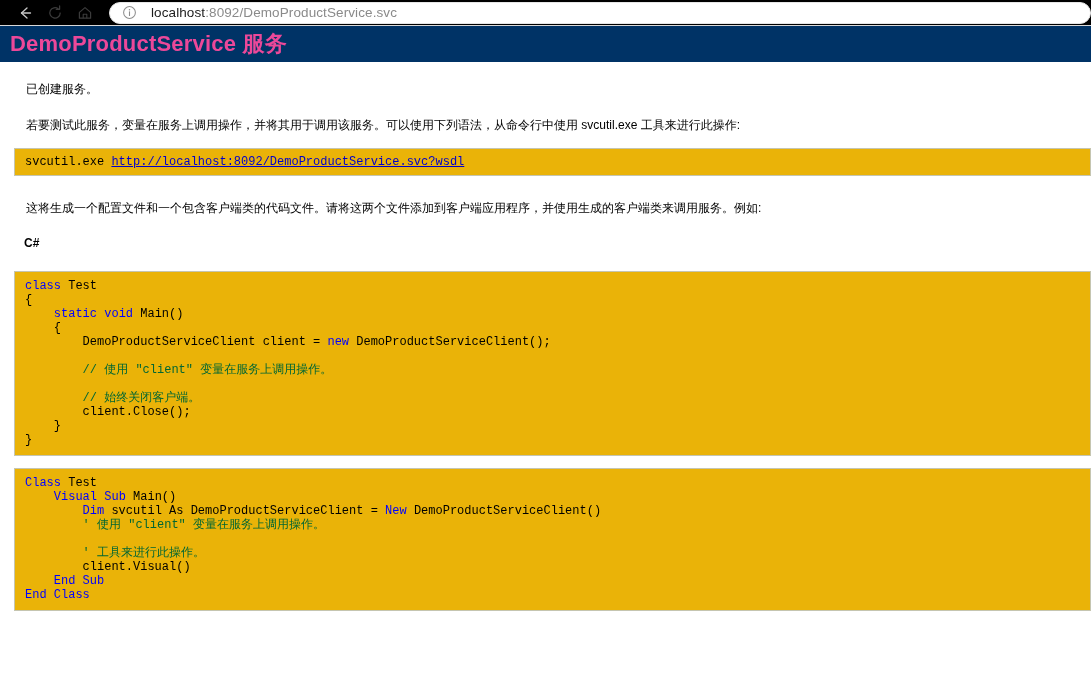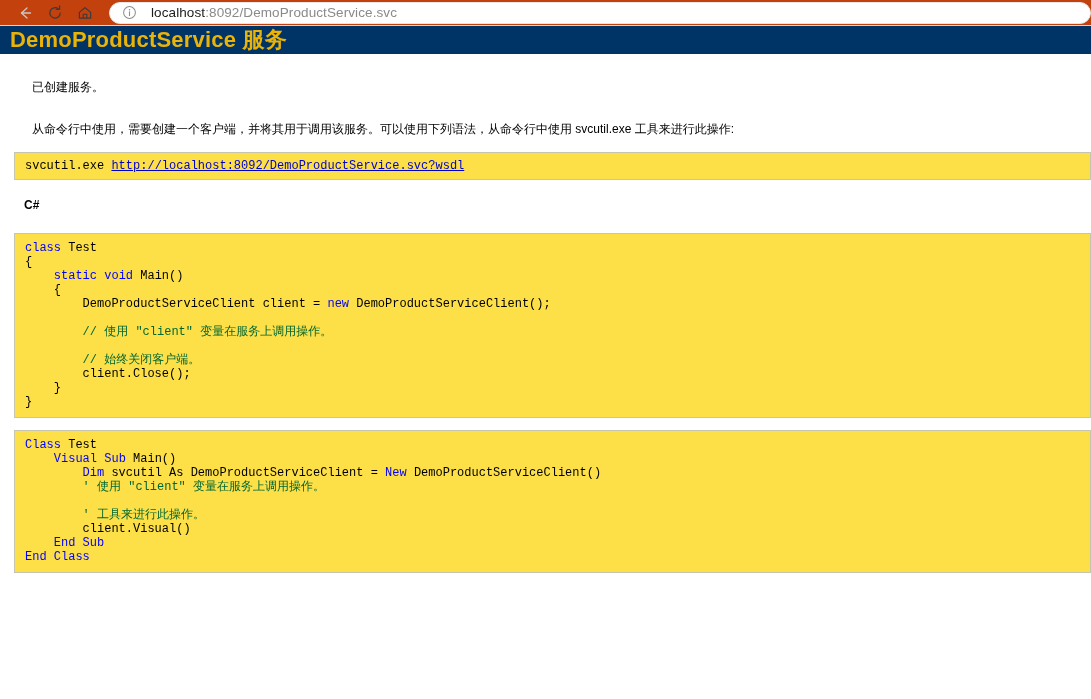--- a/index.html
+++ b/index.html
@@ -11,21 +11,21 @@
     width: 1091px;
     height: 699px;
     overflow: hidden;
     font-family: "Liberation Sans", sans-serif;
     color: #000000;
   }
 
   
   .browser-bar {
     height: 25px;
-    background: #c2410c;
+    background: #000000;
     display: flex;
     align-items: center;
     padding: 0 0 0 10px;
     box-sizing: border-box;
     position: relative;
   }
   .nav-btn {
     width: 30px;
     height: 22px;
     display: flex;
@@ -60,61 +60,61 @@
   .url-host { color: #1b1b1b; }
   .chrome-sep {
     height: 1px;
     background: #d9d9d9;
     width: 100%;
   }
 
   
   .svc-header {
     background: #003366;
-    color: #eab308;
-    height: 28px;
+    color: #ec4899;
+    height: 36px;
     display: flex;
     align-items: center;
     padding-left: 10px;
     box-sizing: border-box;
   }
   .svc-header h1 {
     margin: 0;
     font-size: 22px;
     font-weight: bold;
     letter-spacing: 0.2px;
     line-height: 1;
   }
 
   
   .content {
     padding: 0;
   }
   .para {
     font-size: 12px;
     line-height: 16px;
-    margin: 8px;
+    margin: 2px;
     padding: 0 10px 0 24px;
     color: #000;
   }
   .p-created { padding-top: 17px; }
   .p-test { padding-top: 18px; }
   .p-singlewsdl-intro { padding-top: 21px; }
   .p-generate { padding-top: 22px; }
 
   .lang-head {
     font-size: 12px;
     font-weight: bold;
     margin: 0;
     padding: 18px 10px 0 24px;
   }
   .lang-head.vb { padding-top: 25px; }
 
   .code-block {
-    background: #fde047;
+    background: #eab308;
     border: 1px solid #c5c5b0;
     margin: 9px 0 0 14px;
     padding: 5px 8px 5px 10px;
     font-family: "Liberation Mono", "DejaVu Sans Mono", monospace;
     font-size: 12px;
     line-height: 14px;
     white-space: pre;
     color: #000000;
     box-sizing: border-box;
     overflow: hidden;
@@ -177,26 +177,27 @@
 <div class="chrome-sep"></div>
 
 <div class="svc-header">
   <h1>DemoProductService 服务</h1>
 </div>
 
 <div class="content">
 
   <p class="para p-created">已创建服务。</p>
 
-  <p class="para p-test">从命令行中使用，需要创建一个客户端，并将其用于调用该服务。可以使用下列语法，从命令行中使用 svcutil.exe 工具来进行此操作:</p>
+  <p class="para p-test">若要测试此服务，变量在服务上调用操作，并将其用于调用该服务。可以使用下列语法，从命令行中使用 svcutil.exe 工具来进行此操作:</p>
 
   <div class="code-block cmd"><span><span>svcutil.exe </span></span><a class="code-link" href="#">http://localhost:8092/DemoProductService.svc?wsdl</a></div>
 
 
 
+  <p class="para p-generate">这将生成一个配置文件和一个包含客户端类的代码文件。请将这两个文件添加到客户端应用程序，并使用生成的客户端类来调用服务。例如:</p>
 
   <h3 class="lang-head">C#</h3>
 
   <div class="code-block csharp"><span class="kw">class</span><span> Test</span>
 <span>{</span>
 <span>    </span><span class="kw">static</span> <span class="kw">void</span><span> Main()</span>
 <span>    {</span>
 <span>        DemoProductServiceClient client = </span><span class="kw">new</span><span> DemoProductServiceClient();</span>
 
 <span class="cmt">        // 使用 "client" 变量在服务上调用操作。</span>

